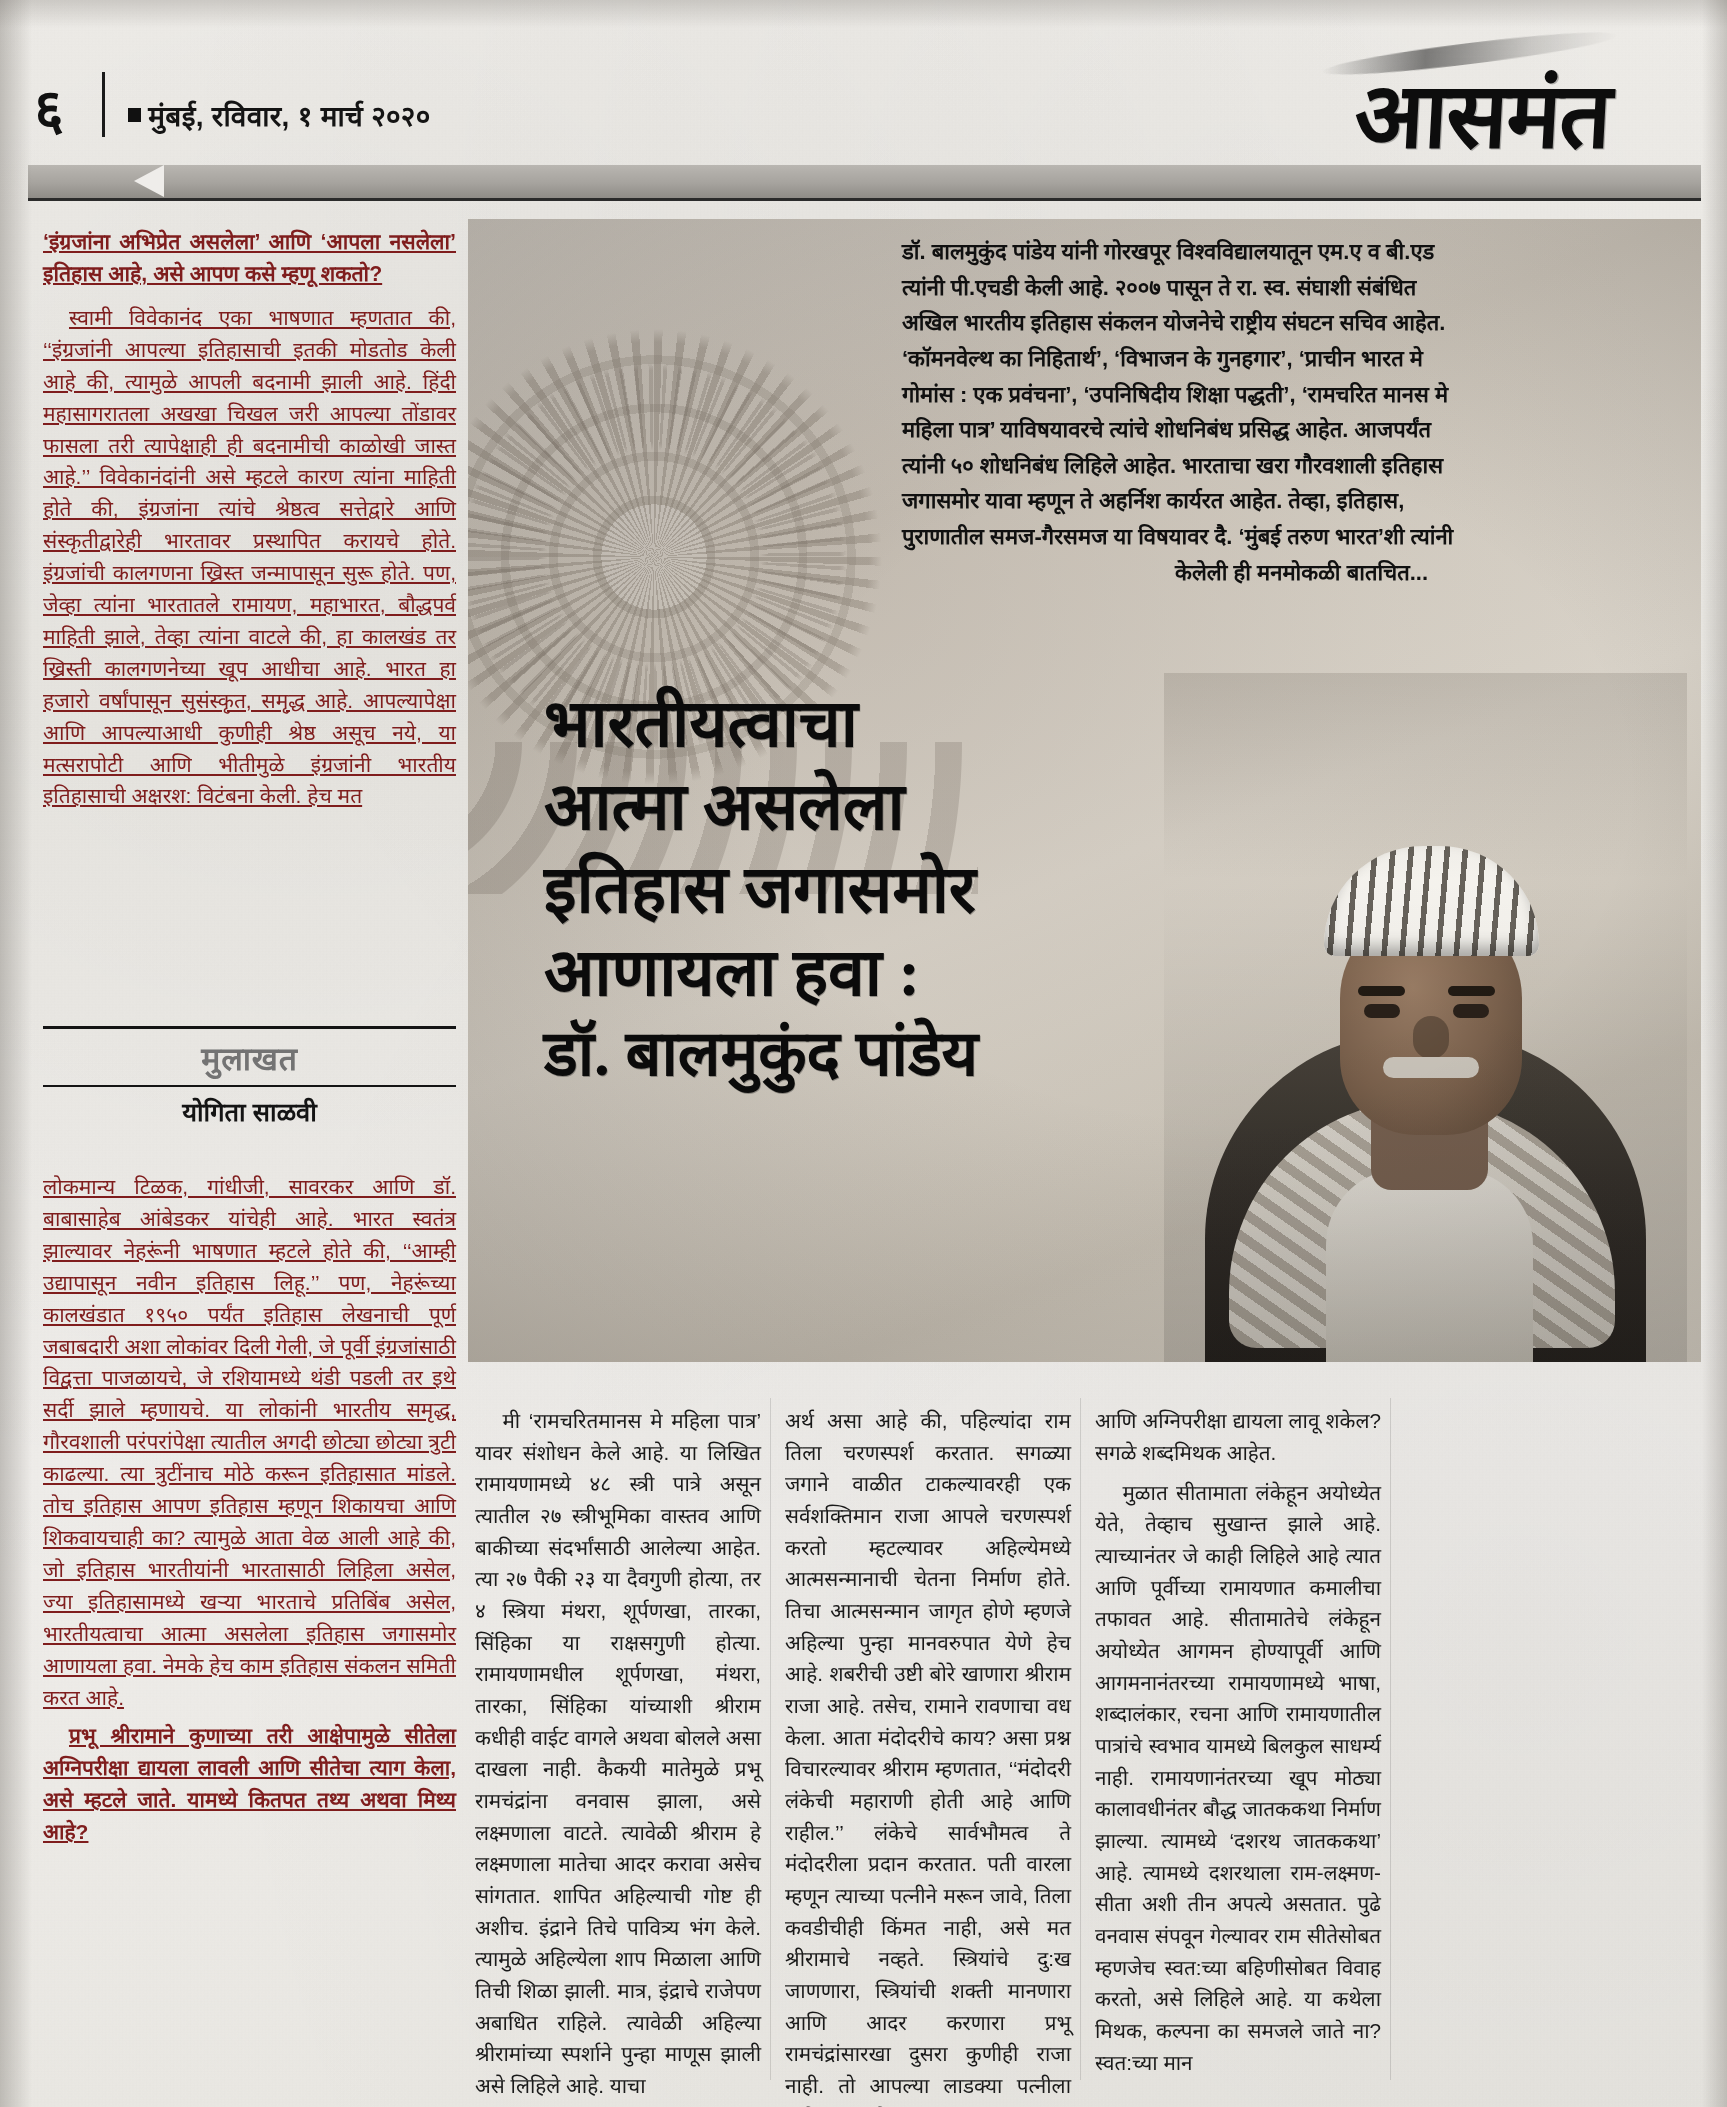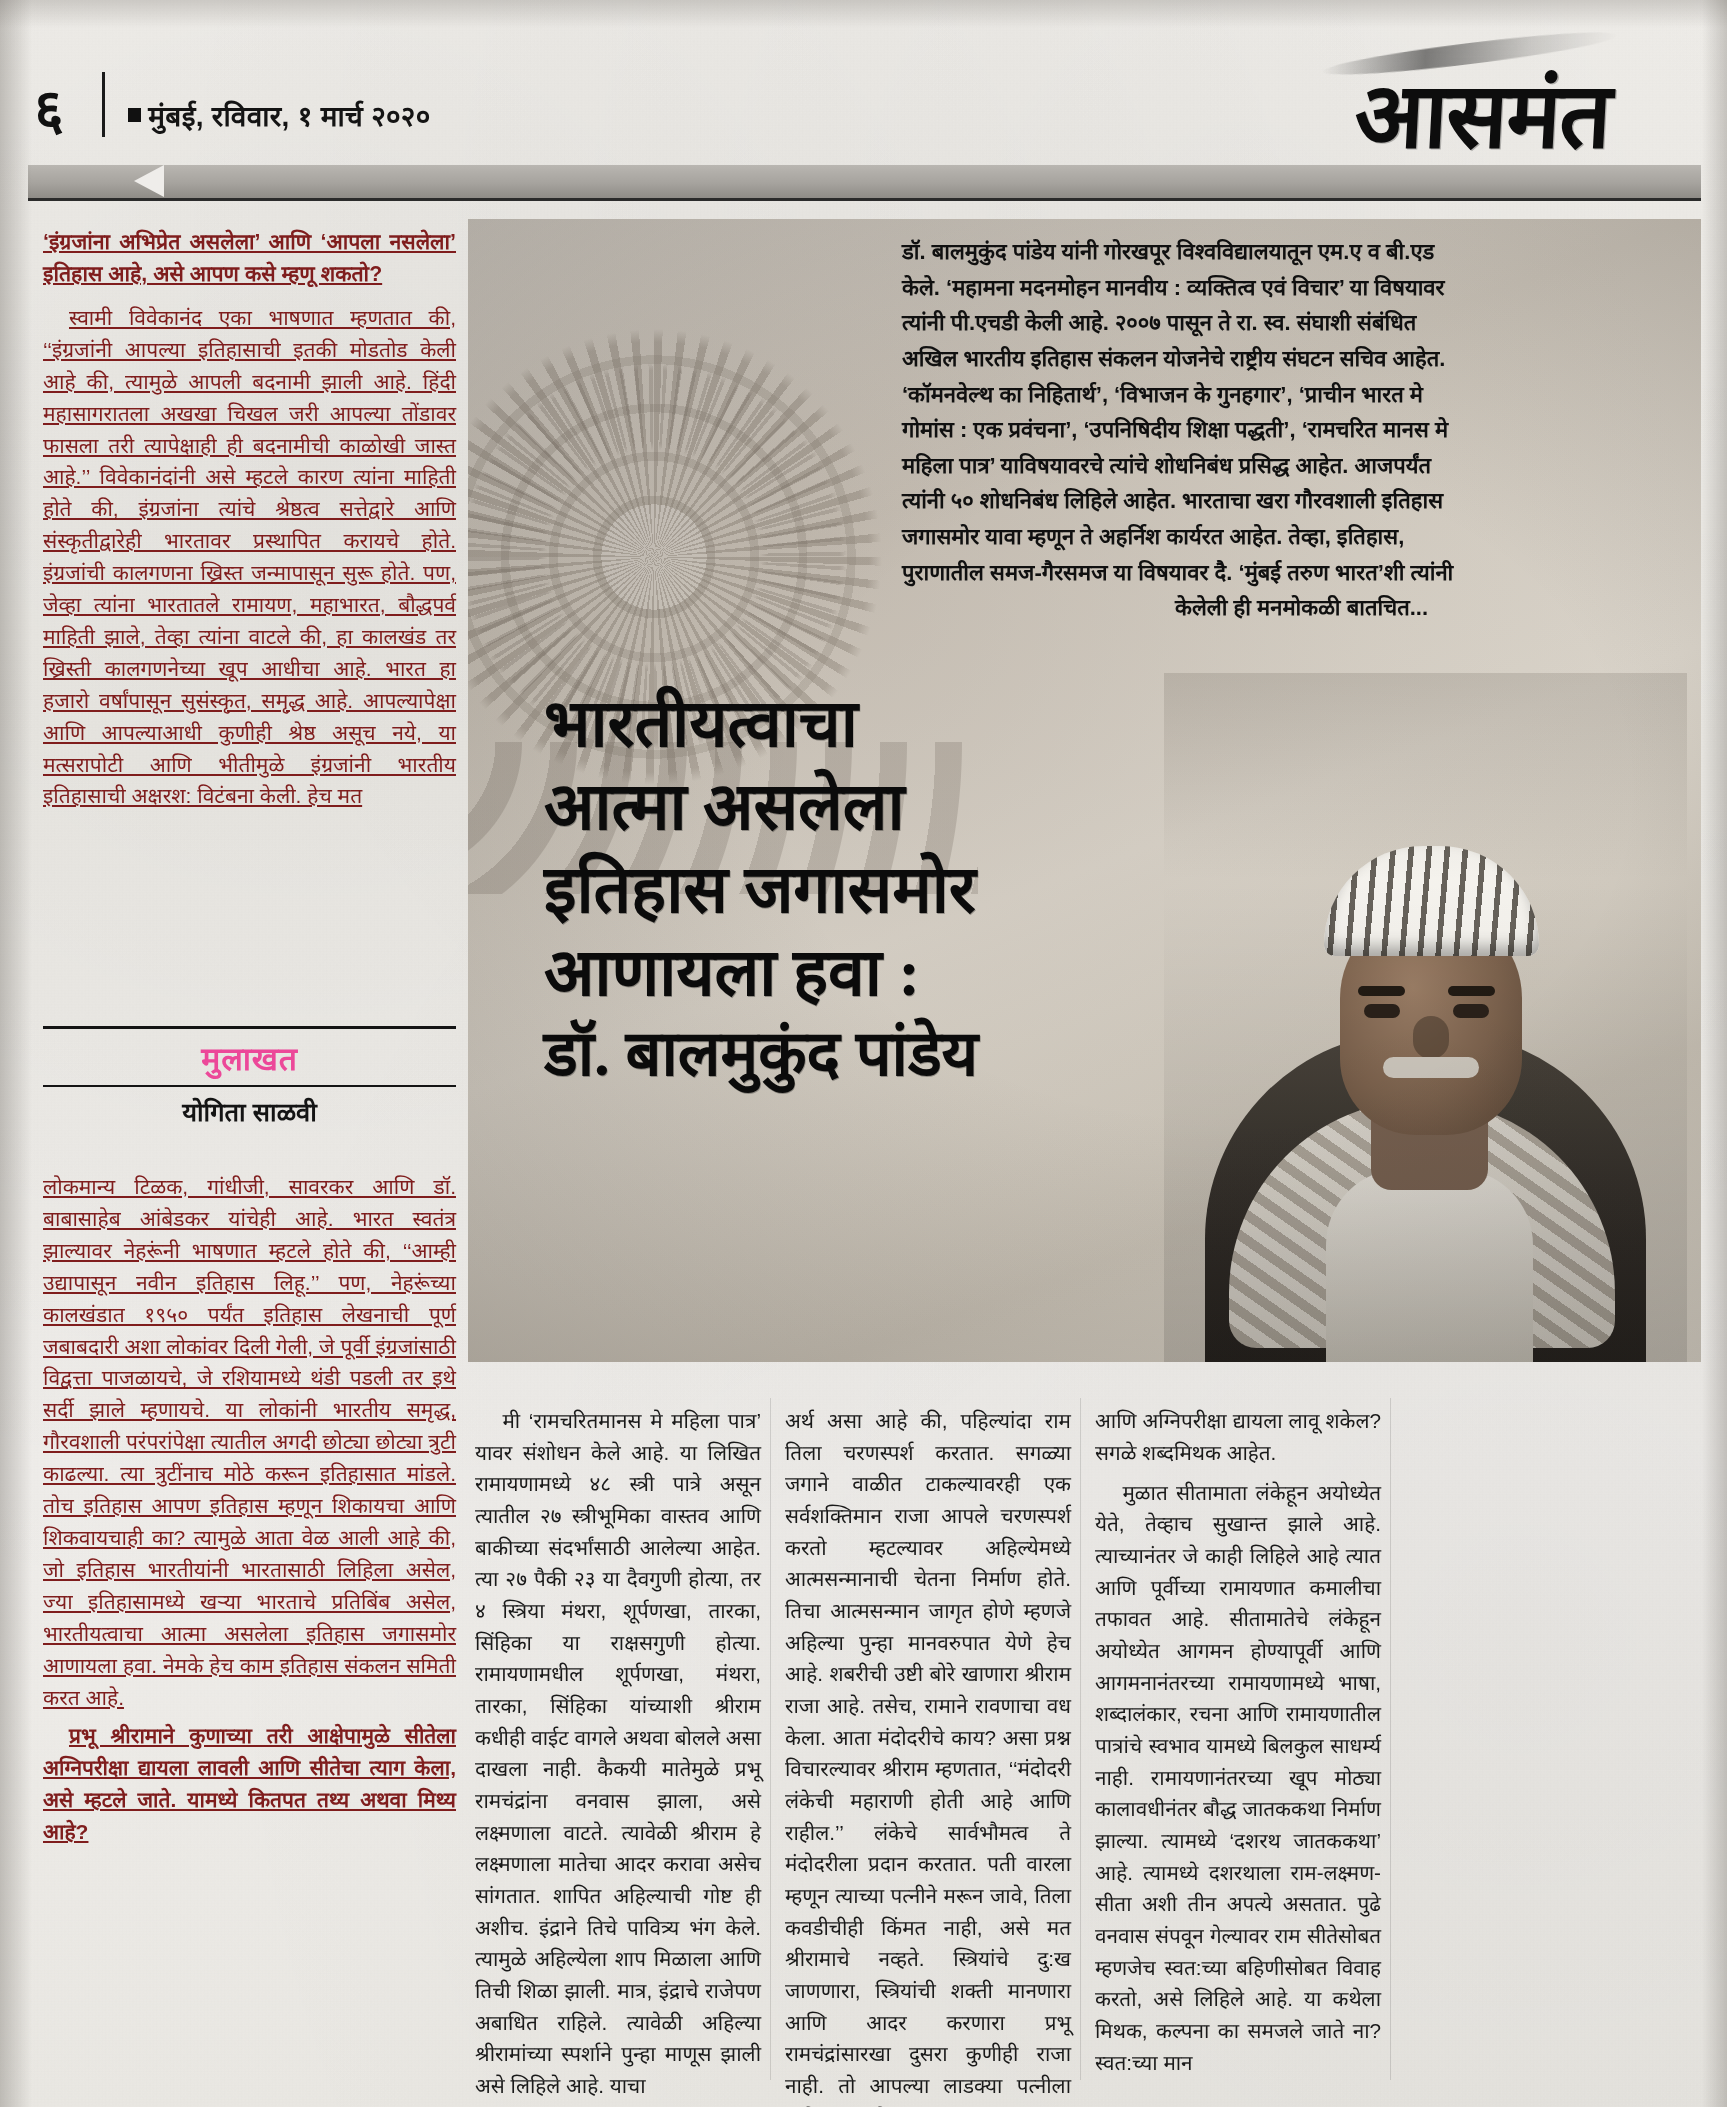--- a/index.html
+++ b/index.html
@@ -183,21 +183,21 @@
     width: 100%;
     height: 3.4px;
     background: #141414;
     margin-bottom: 6.9px;
   }
   .mulakhat .title {
     font-family: "Liberation Serif", serif;
     font-size: 32px;
     font-weight: bold;
     letter-spacing: 0.7px;
-    color: #ec4899;
+    color: #737373;
   }
   .mulakhat .hr-mid {
     width: 100%;
     height: 2.1px;
     background: #141414;
     margin: 5.5px 0 6.9px 0;
   }
   .mulakhat .byline {
     font-family: "Liberation Sans", sans-serif;
     font-size: 25.5px;
@@ -515,21 +515,20 @@
       <div class="p-mous"></div>
       <div class="p-cap"></div>
       <div class="p-shade"></div>
     </div>
 
     <div class="art-vignette"></div>
   </div>
 
   <div id="blurb">
     <div>डॉ. बालमुकुंद पांडेय यांनी गोरखपूर विश्वविद्यालयातून एम.ए व बी.एड</div>
-    <div>केले. ‘महामना मदनमोहन मानवीय : व्यक्तित्व एवं विचार’ या विषयावर</div>
     <div>त्यांनी पी.एचडी केली आहे. २००७ पासून ते रा. स्व. संघाशी संबंधित</div>
     <div>अखिल भारतीय इतिहास संकलन योजनेचे राष्ट्रीय संघटन सचिव आहेत.</div>
     <div>‘कॉमनवेल्थ का निहितार्थ’, ‘विभाजन के गुनहगार’, ‘प्राचीन भारत मे</div>
     <div>गोमांस : एक प्रवंचना’, ‘उपनिषिदीय शिक्षा पद्धती’, ‘रामचरित मानस मे</div>
     <div>महिला पात्र’ याविषयावरचे त्यांचे शोधनिबंध प्रसिद्ध आहेत. आजपर्यंत</div>
     <div>त्यांनी ५० शोधनिबंध लिहिले आहेत. भारताचा खरा गौरवशाली इतिहास</div>
     <div>जगासमोर यावा म्हणून ते अहर्निश कार्यरत आहेत. तेव्हा, इतिहास,</div>
     <div>पुराणातील समज-गैरसमज या विषयावर दै. ‘मुंबई तरुण भारत’शी त्यांनी</div>
     <div class="last">केलेली ही मनमोकळी बातचित...</div>
   </div>

